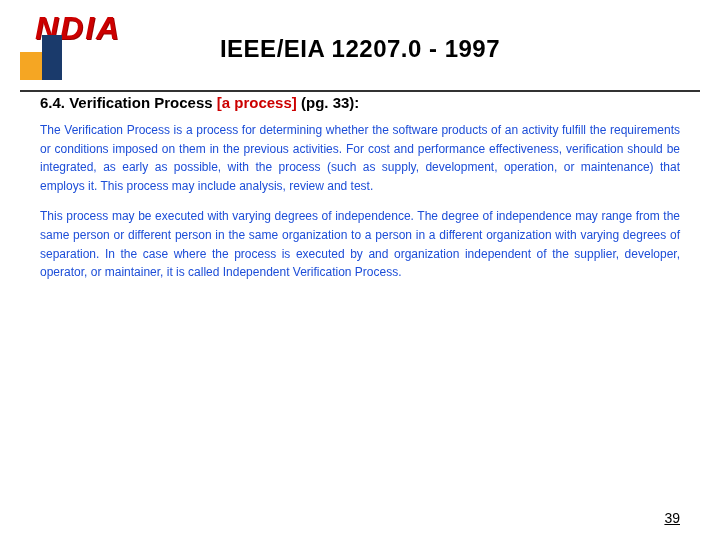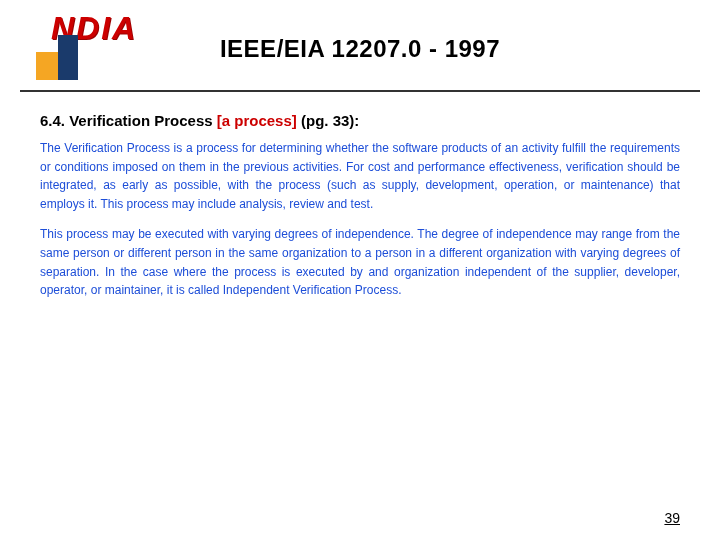--- a/index.html
+++ b/index.html
@@ -24,21 +24,21 @@
       display: flex;
       align-items: center;
       justify-content: center;
       min-height: 90px;
     }
 
     
     .logo-area {
       position: absolute;
       top: 10px;
-      left: 36px;
+      left: 20px;
       width: 80px;
       height: 70px;
     }
 
     
     .logo-squares {
       position: absolute;
       bottom: 0;
       left: 0;
     }
@@ -98,21 +98,21 @@
 
     
     .header-rule {
       border: none;
       border-top: 2px solid #333;
       margin: 0 20px;
     }
 
     
     .content {
-      padding: 20px 40px 10px 40px;
+      padding: 2px 40px 10px 40px;
     }
 
     
     .section-heading {
       font-size: 15px;
       font-weight: bold;
       margin-bottom: 10px;
       color: #000;
       font-family: Arial, sans-serif;
     }

